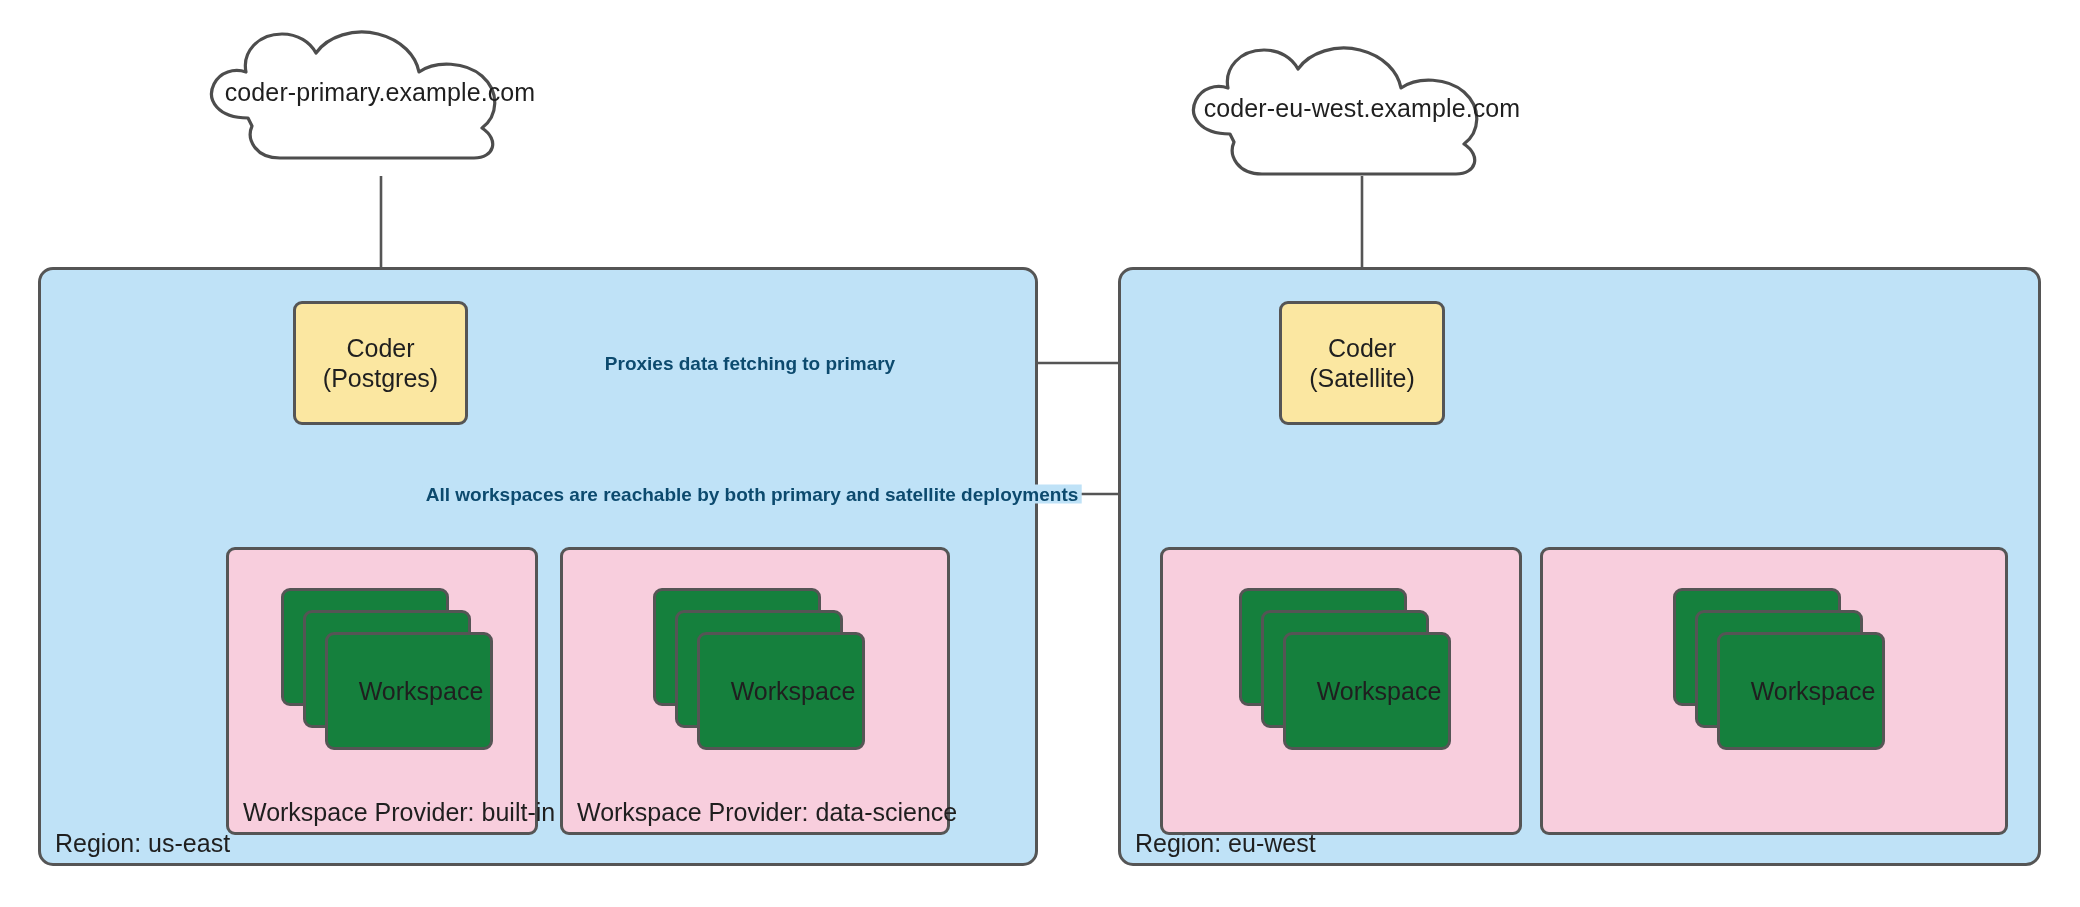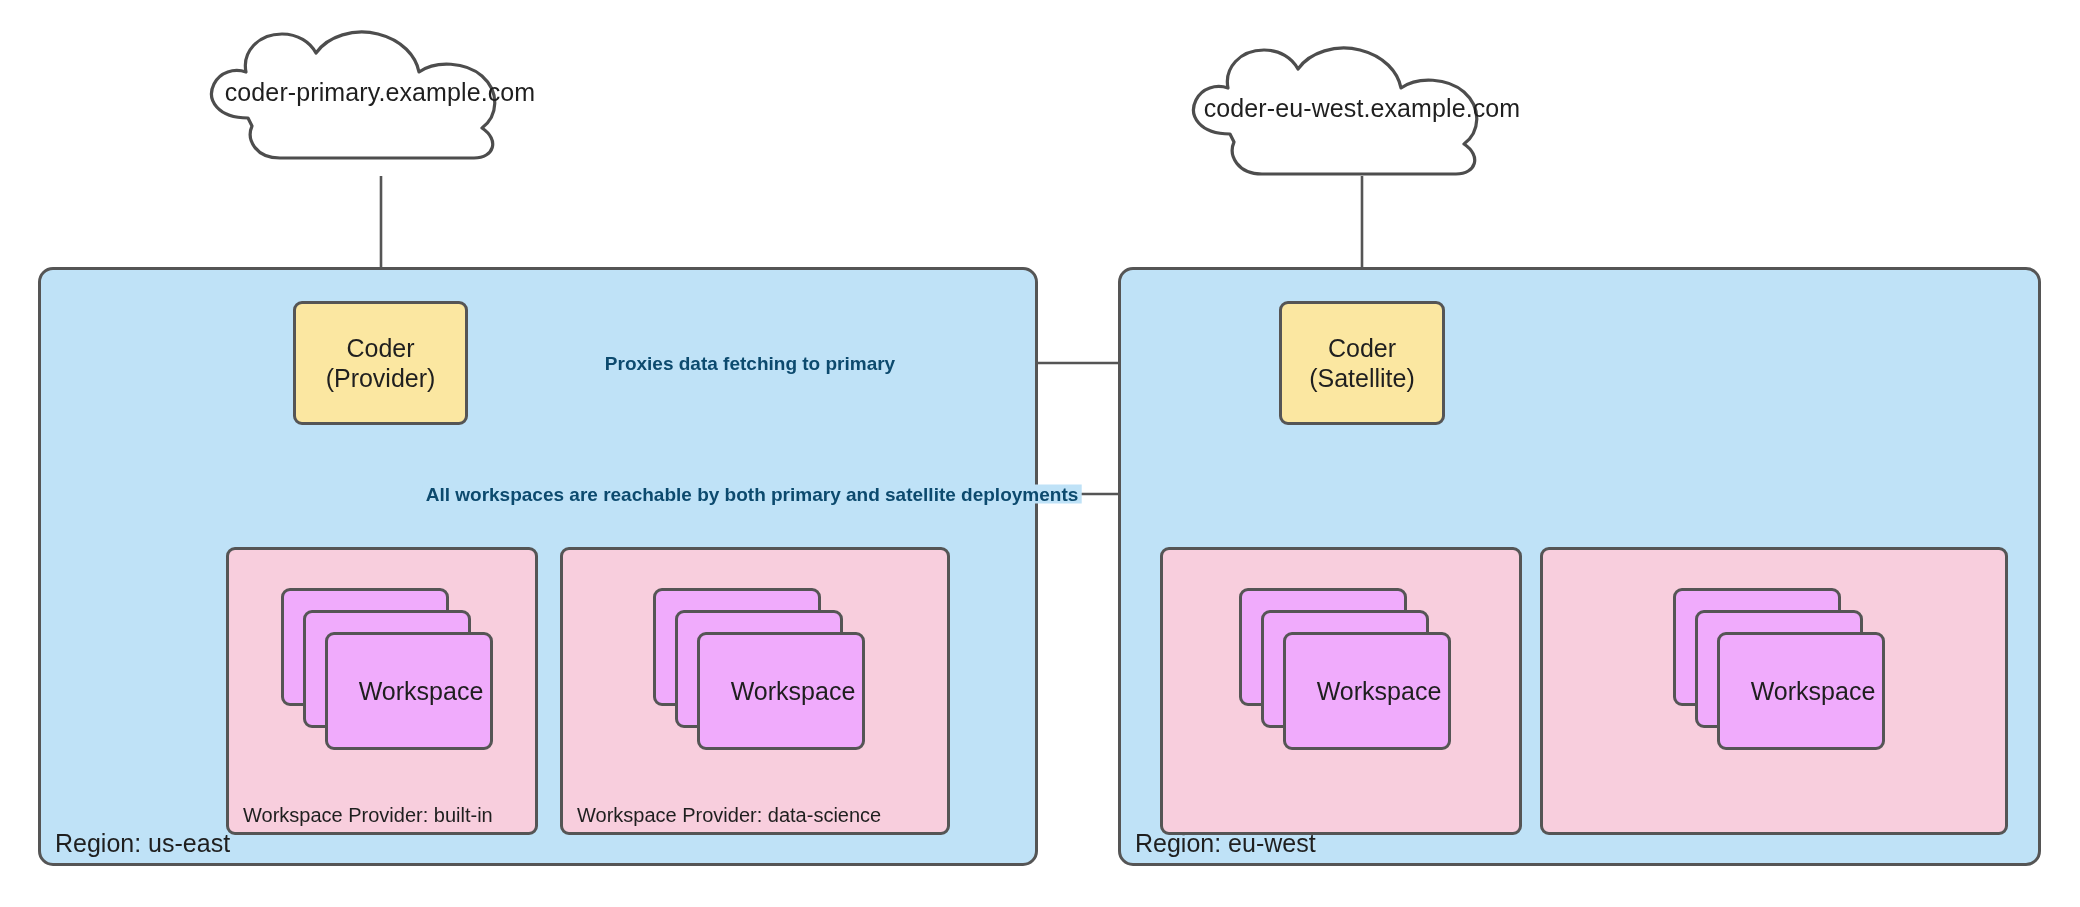--- a/index.html
+++ b/index.html
@@ -64,21 +64,21 @@
   
   .provider {
     background: #f8cedd;
     border: 3px solid #555555;
     border-radius: 9px;
   }
   .provider-label {
     position: absolute;
     left: 14px;
     bottom: 5px;
-    font-size: 20px;
+    font-size: 25px;
     color: #1f1f1f;
     white-space: nowrap;
     text-align: right;
   }
 
   
   .coder {
     background: #fbe7a1;
     border: 3px solid #555555;
     border-radius: 9px;
@@ -89,21 +89,21 @@
     font-size: 25px;
     color: #1f1f1f;
     line-height: 1.22;
     text-align: center;
   }
 
   
   .ws-stack { position: absolute; }
   .ws-card {
     position: absolute;
-    background: #f0abfc;
+    background: #15803d;
     border: 3px solid #555555;
     border-radius: 9px;
     box-sizing: border-box;
     padding-left: 24px;
   }
   .ws-card.front {
     display: flex;
     align-items: center;
     justify-content: center;
     font-size: 25px;
@@ -208,21 +208,21 @@
     <div class="cloud-label">coder-eu-west.example.com</div>
   </div>
 
   <div class="node region" style="left:38px; top:267px; width:1000px; height:599px;">
     <div class="region-label">Region: us-east</div>
   </div>
 
 
   <div class="node coder" style="left:293px; top:301px; width:175px; height:124px;">
     <span>Coder</span>
-    <span>(Provider)</span>
+    <span>(Postgres)</span>
   </div>
 
   <div class="node provider" style="left:226px; top:547px; width:312px; height:288px;">
     <div class="ws-stack" style="left:52px; top:38px; width:212px; height:158px;">
       <div class="ws-card" style="left:0px; top:0px; width:168px; height:118px;"></div>
       <div class="ws-card" style="left:22px; top:22px; width:168px; height:118px;"></div>
       <div class="ws-card front" style="left:44px; top:44px; width:168px; height:118px;">
         <span>Workspace</span>
       </div>
     </div>

